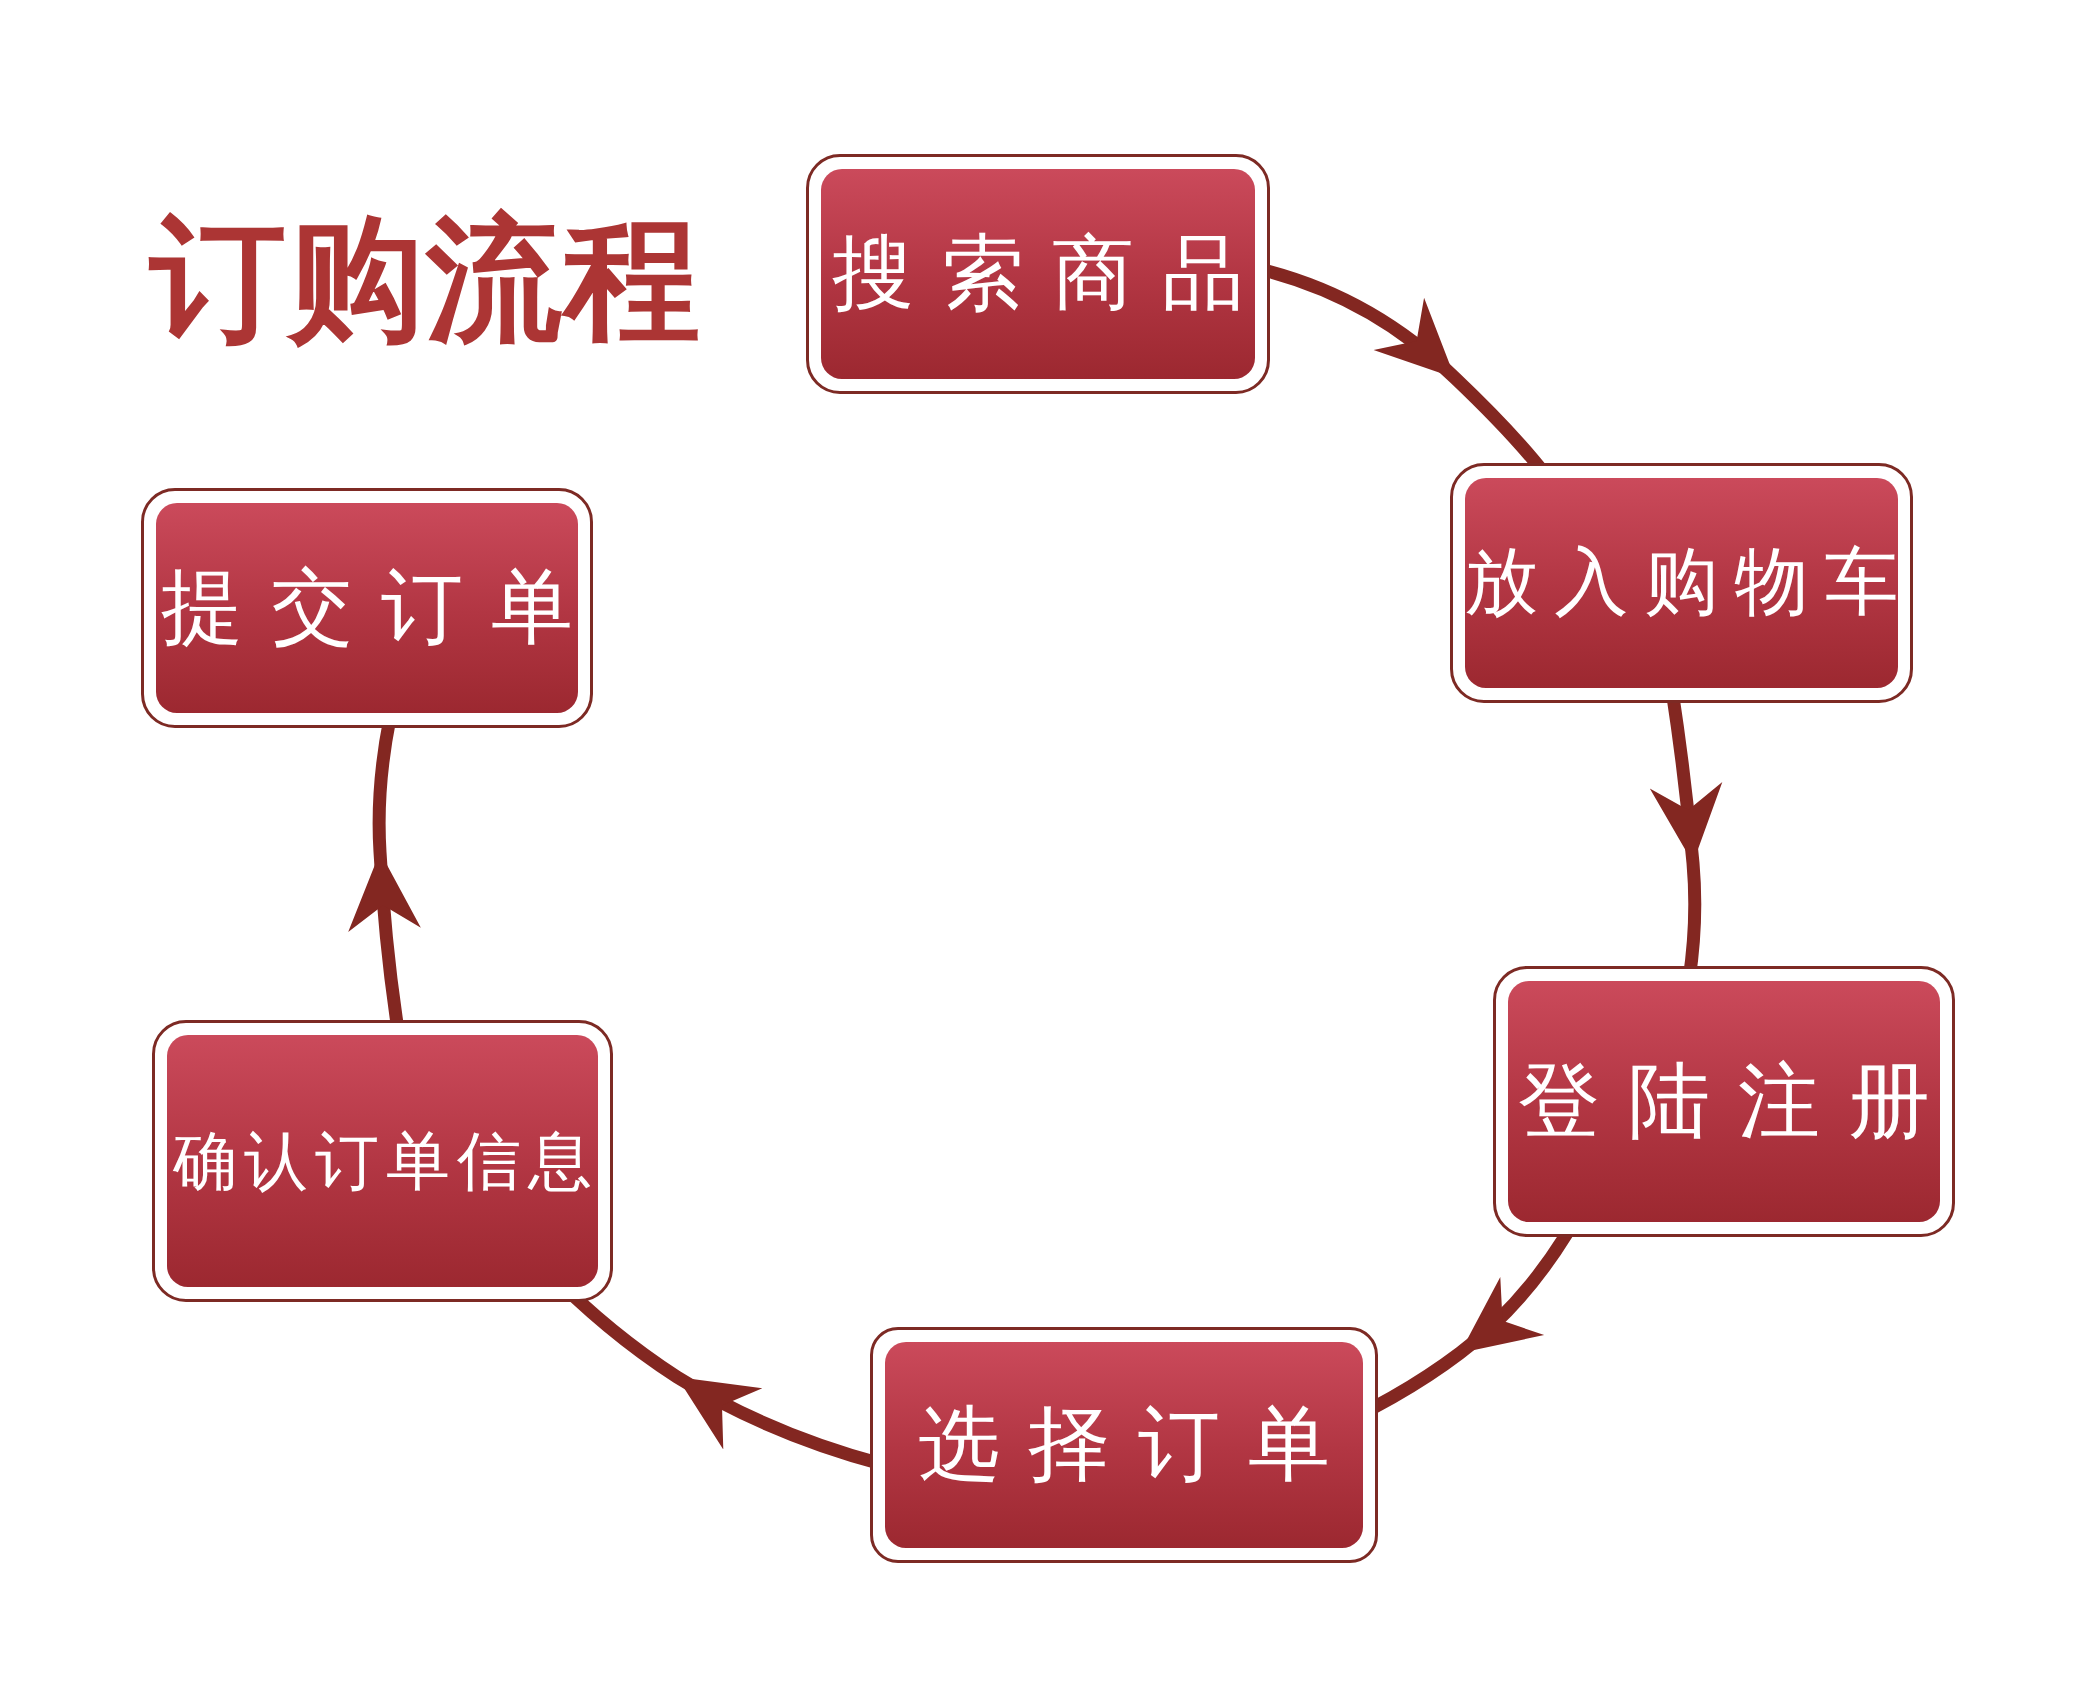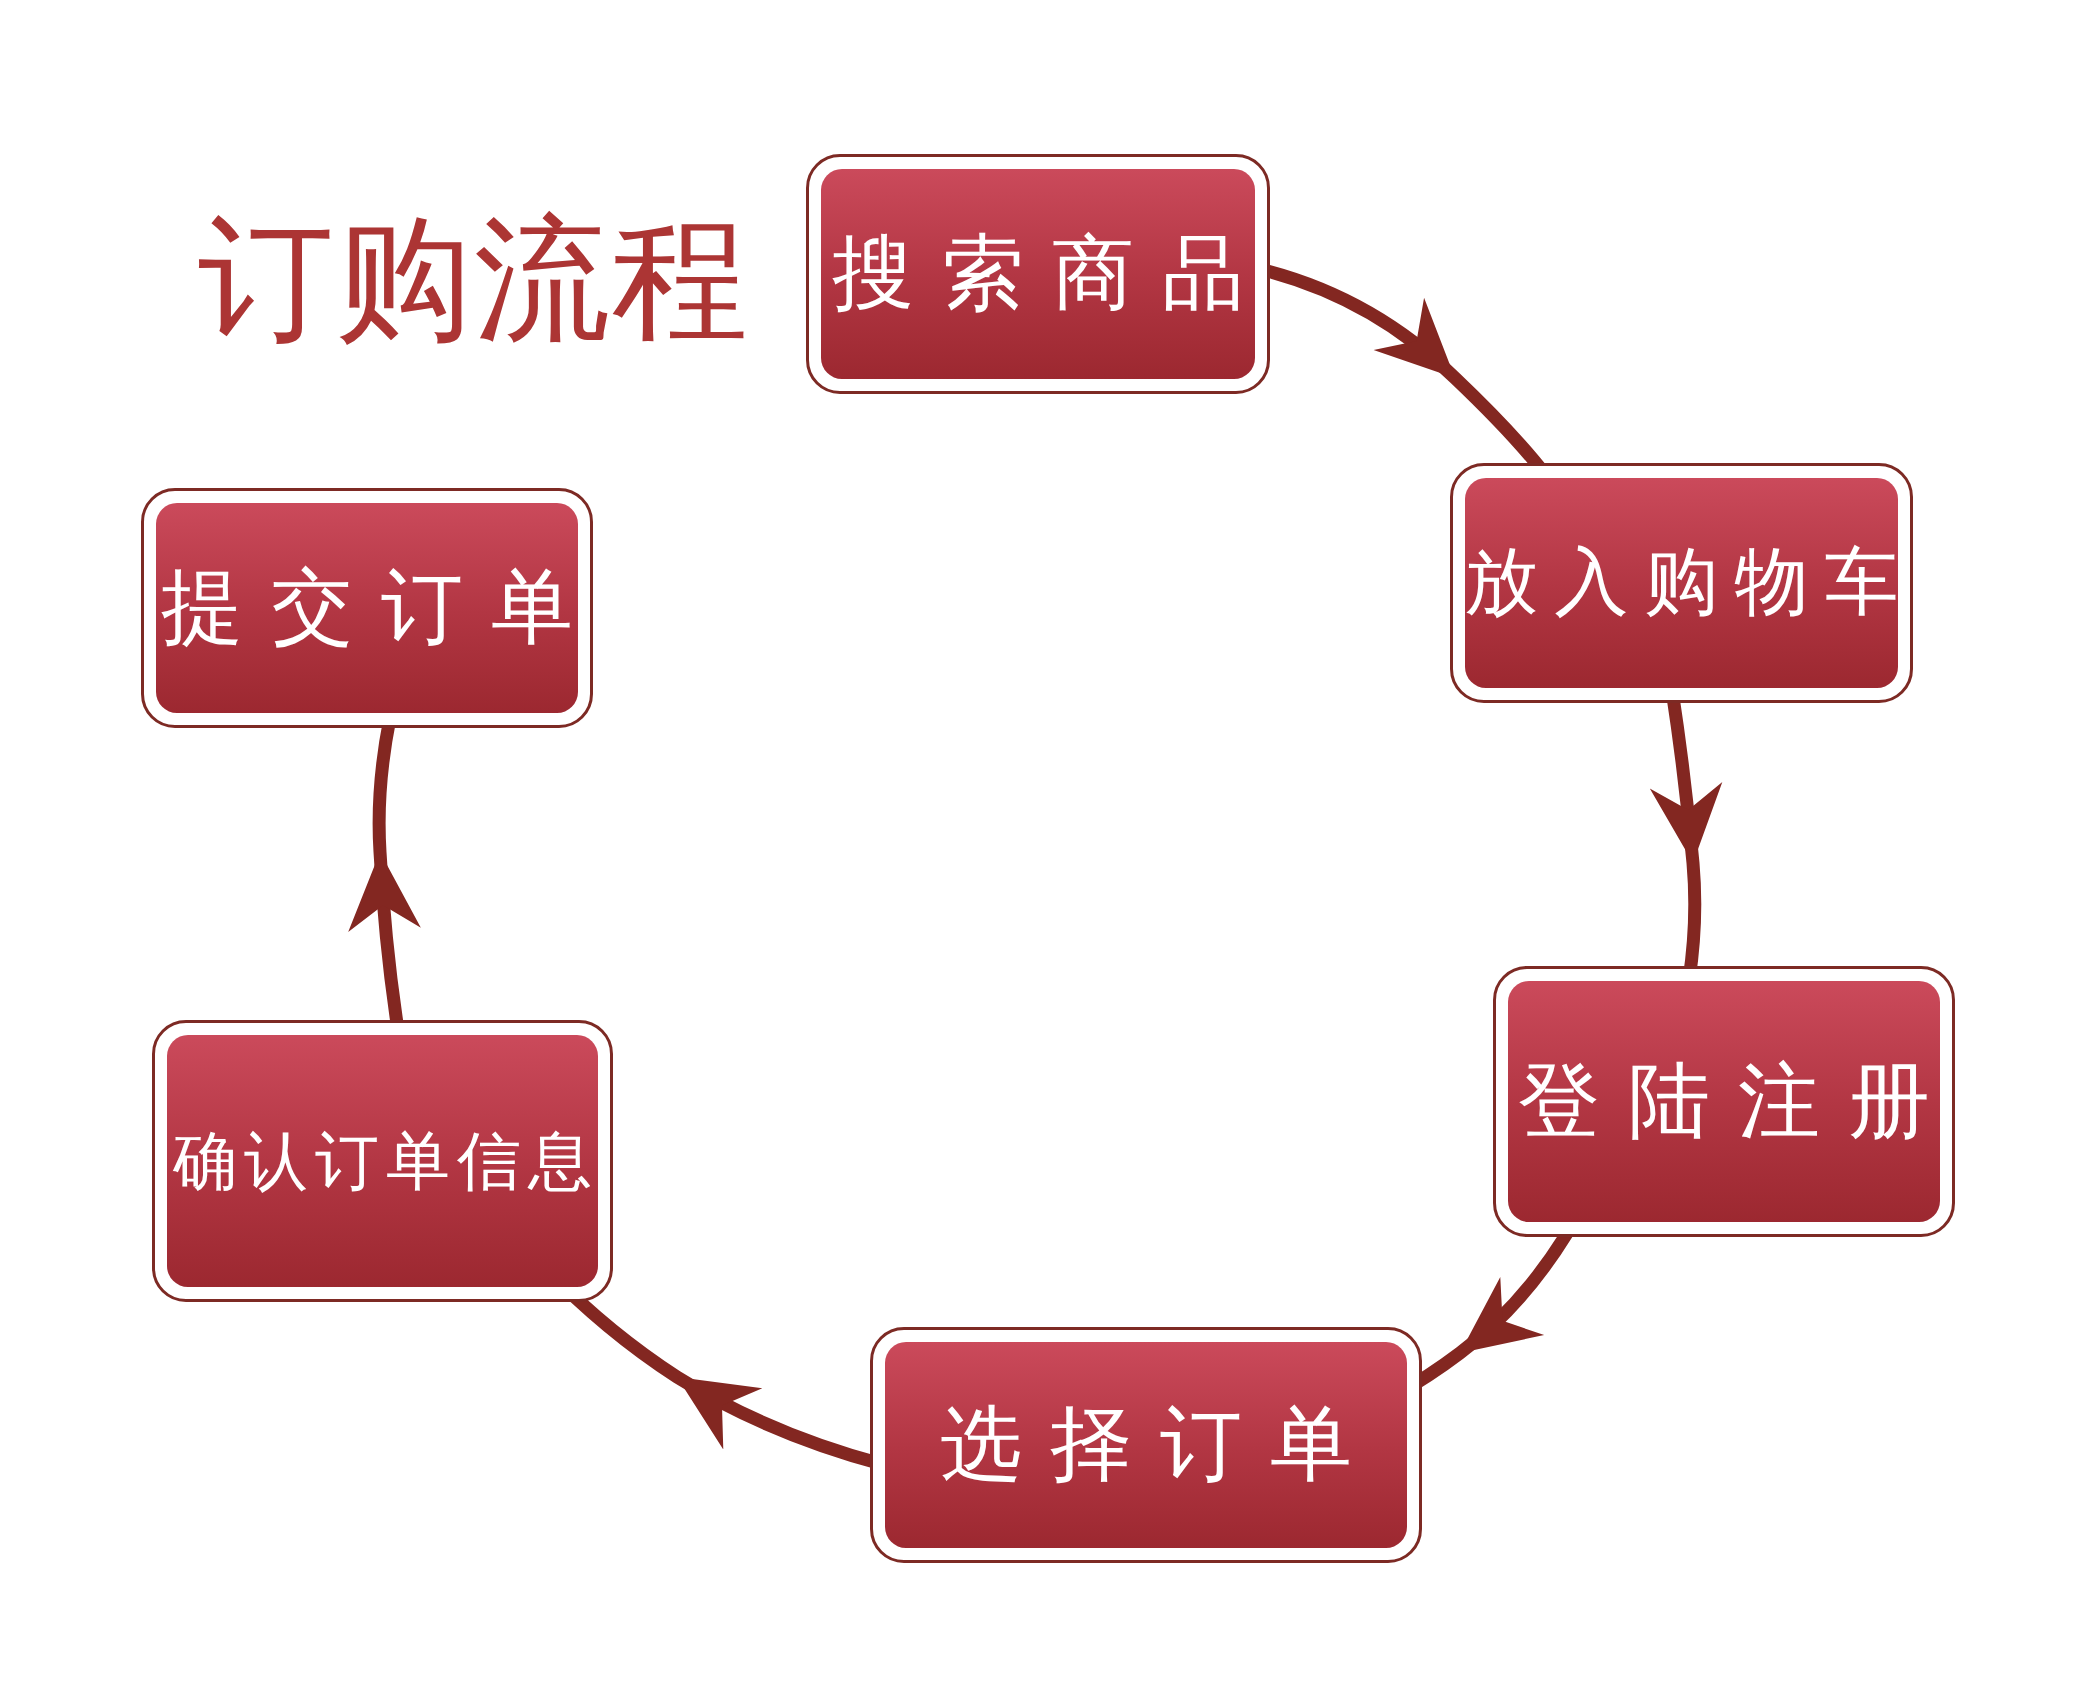--- a/index.html
+++ b/index.html
@@ -16,43 +16,43 @@
   html,body{background:var(--bg);}
   body{
     width:2093px;height:1705px;
     position:relative;overflow:hidden;
     font-family:"Liberation Sans", sans-serif;
   }
   .stage{position:absolute;inset:0;}
   .arrows-svg{position:absolute;left:0;top:0;z-index:1;}
   .page-title{
     position:absolute;left:150px;top:205px;z-index:2;
-    font-size:136px;font-weight:400;line-height:1.1;
-    color:var(--title-color);letter-spacing:2px;white-space:nowrap;margin-left:48px;
+    font-size:136px;font-weight:700;line-height:1.1;
+    color:var(--title-color);letter-spacing:2px;white-space:nowrap;
   }
   .node{
     position:absolute;z-index:3;
     background:#ffffff;
     border:3px solid var(--border-color);
     border-radius:34px;
     padding:12px;
   }
   .node-inner{
     width:100%;height:100%;
     border-radius:21px;
     background:linear-gradient(180deg, var(--box-top) 0%, var(--box-mid) 52%, var(--box-bottom) 100%);
     display:flex;align-items:center;justify-content:center;
     color:var(--node-text);
     white-space:nowrap;
   }
   
   .n-search  {left:806px;  top:154px;  width:464px; height:240px;}
   .n-cart    {left:1450px; top:463px;  width:463px; height:240px;}
   .n-login   {left:1493px; top:966px;  width:462px; height:271px;}
-  .n-select  {left:870px;  top:1327px; width:552px; height:236px;}
+  .n-select  {left:870px;  top:1327px; width:508px; height:236px;border-radius:28px;}
   .n-confirm {left:152px;  top:1020px; width:461px; height:282px;}
   .n-submit  {left:141px;  top:488px;  width:452px; height:240px;}
   .t4 .node-inner{font-size:82px;letter-spacing:28px;}
   .t4 .node-label{margin-right:-28px;}
   .t5 .node-inner{font-size:74px;letter-spacing:16px;}
   .t5 .node-label{margin-right:-16px;}
   .t6 .node-inner{font-size:64px;letter-spacing:7px;}
   .t6 .node-label{margin-right:-7px;}
 </style>
 </head>

